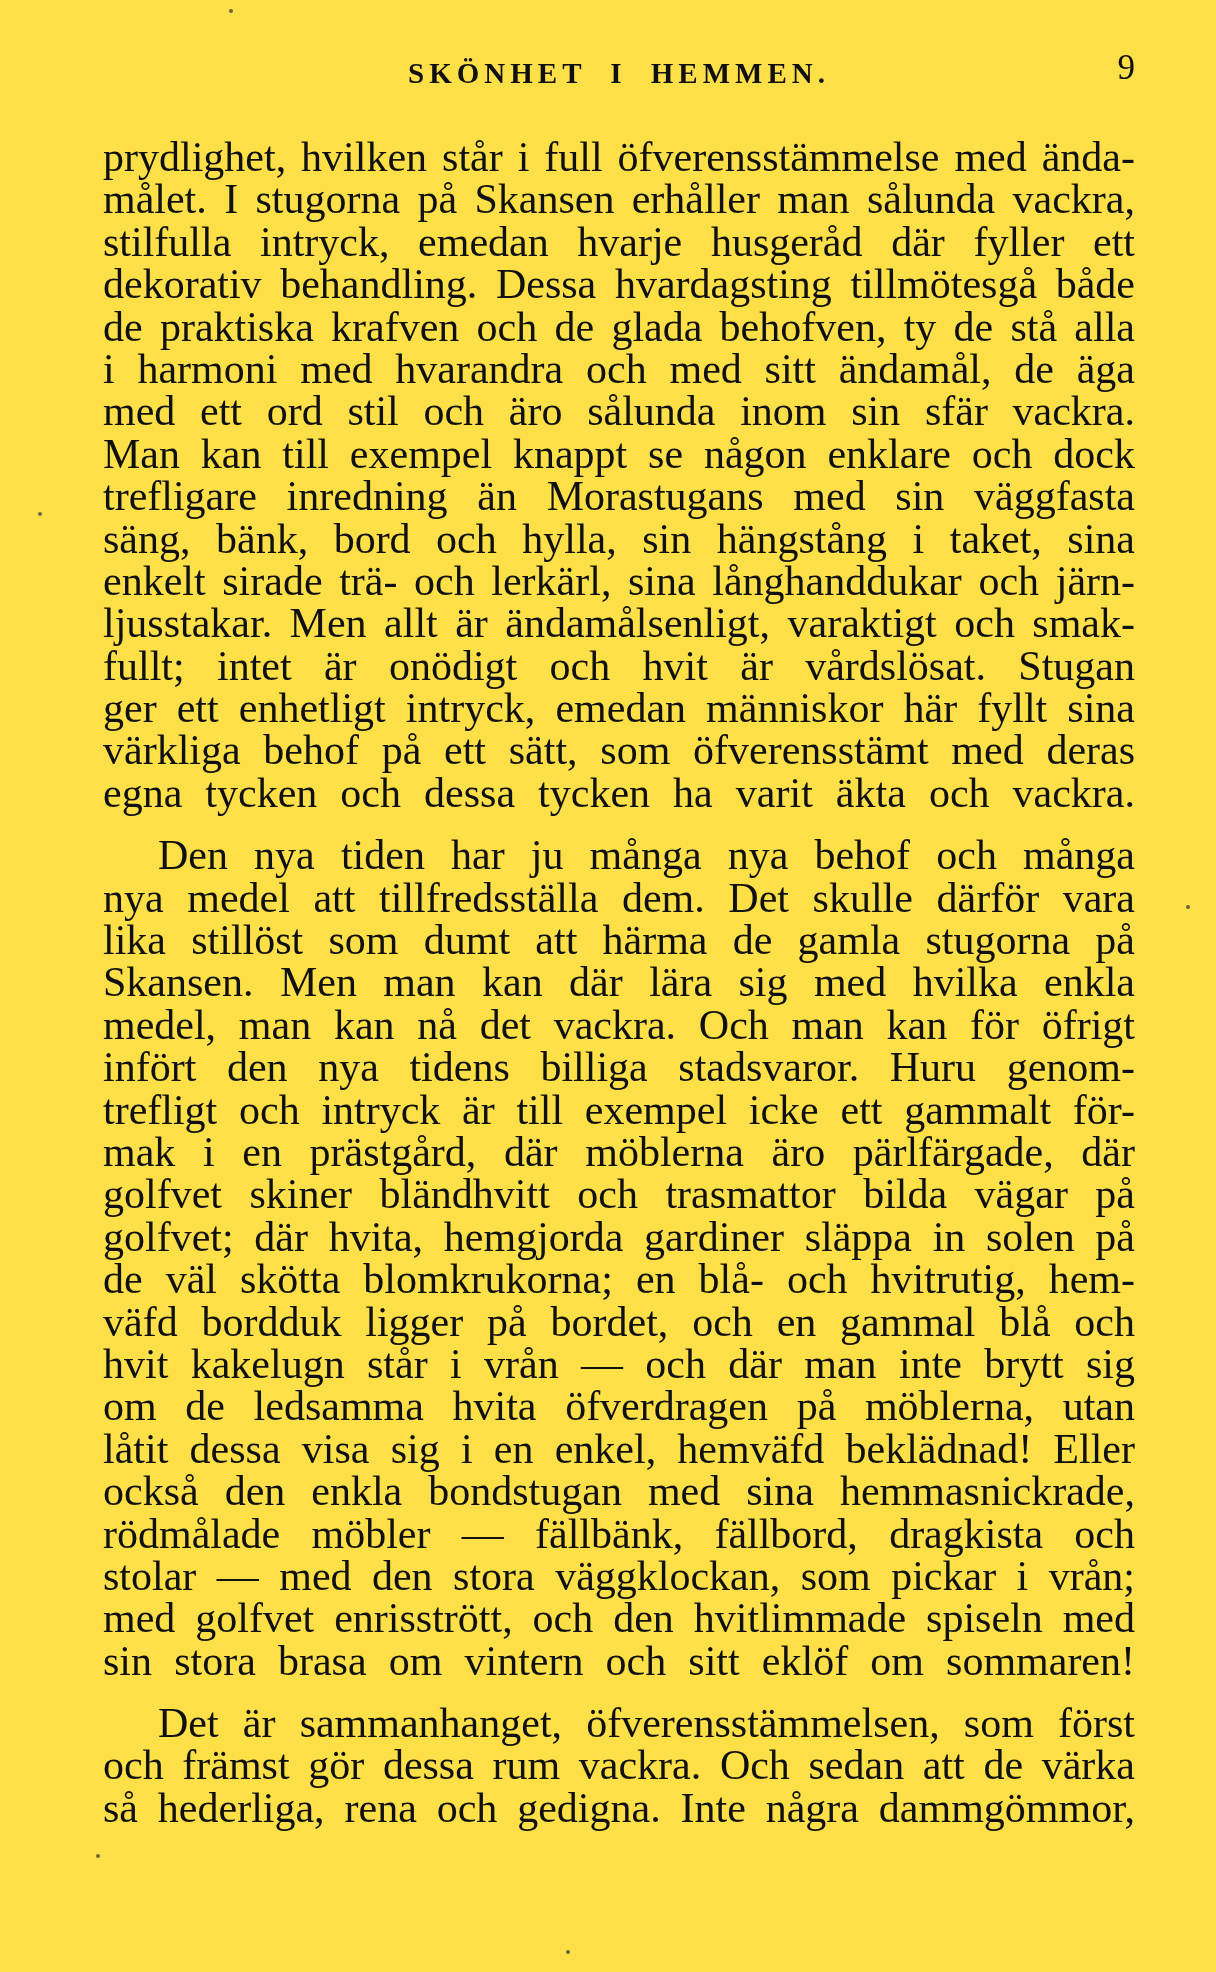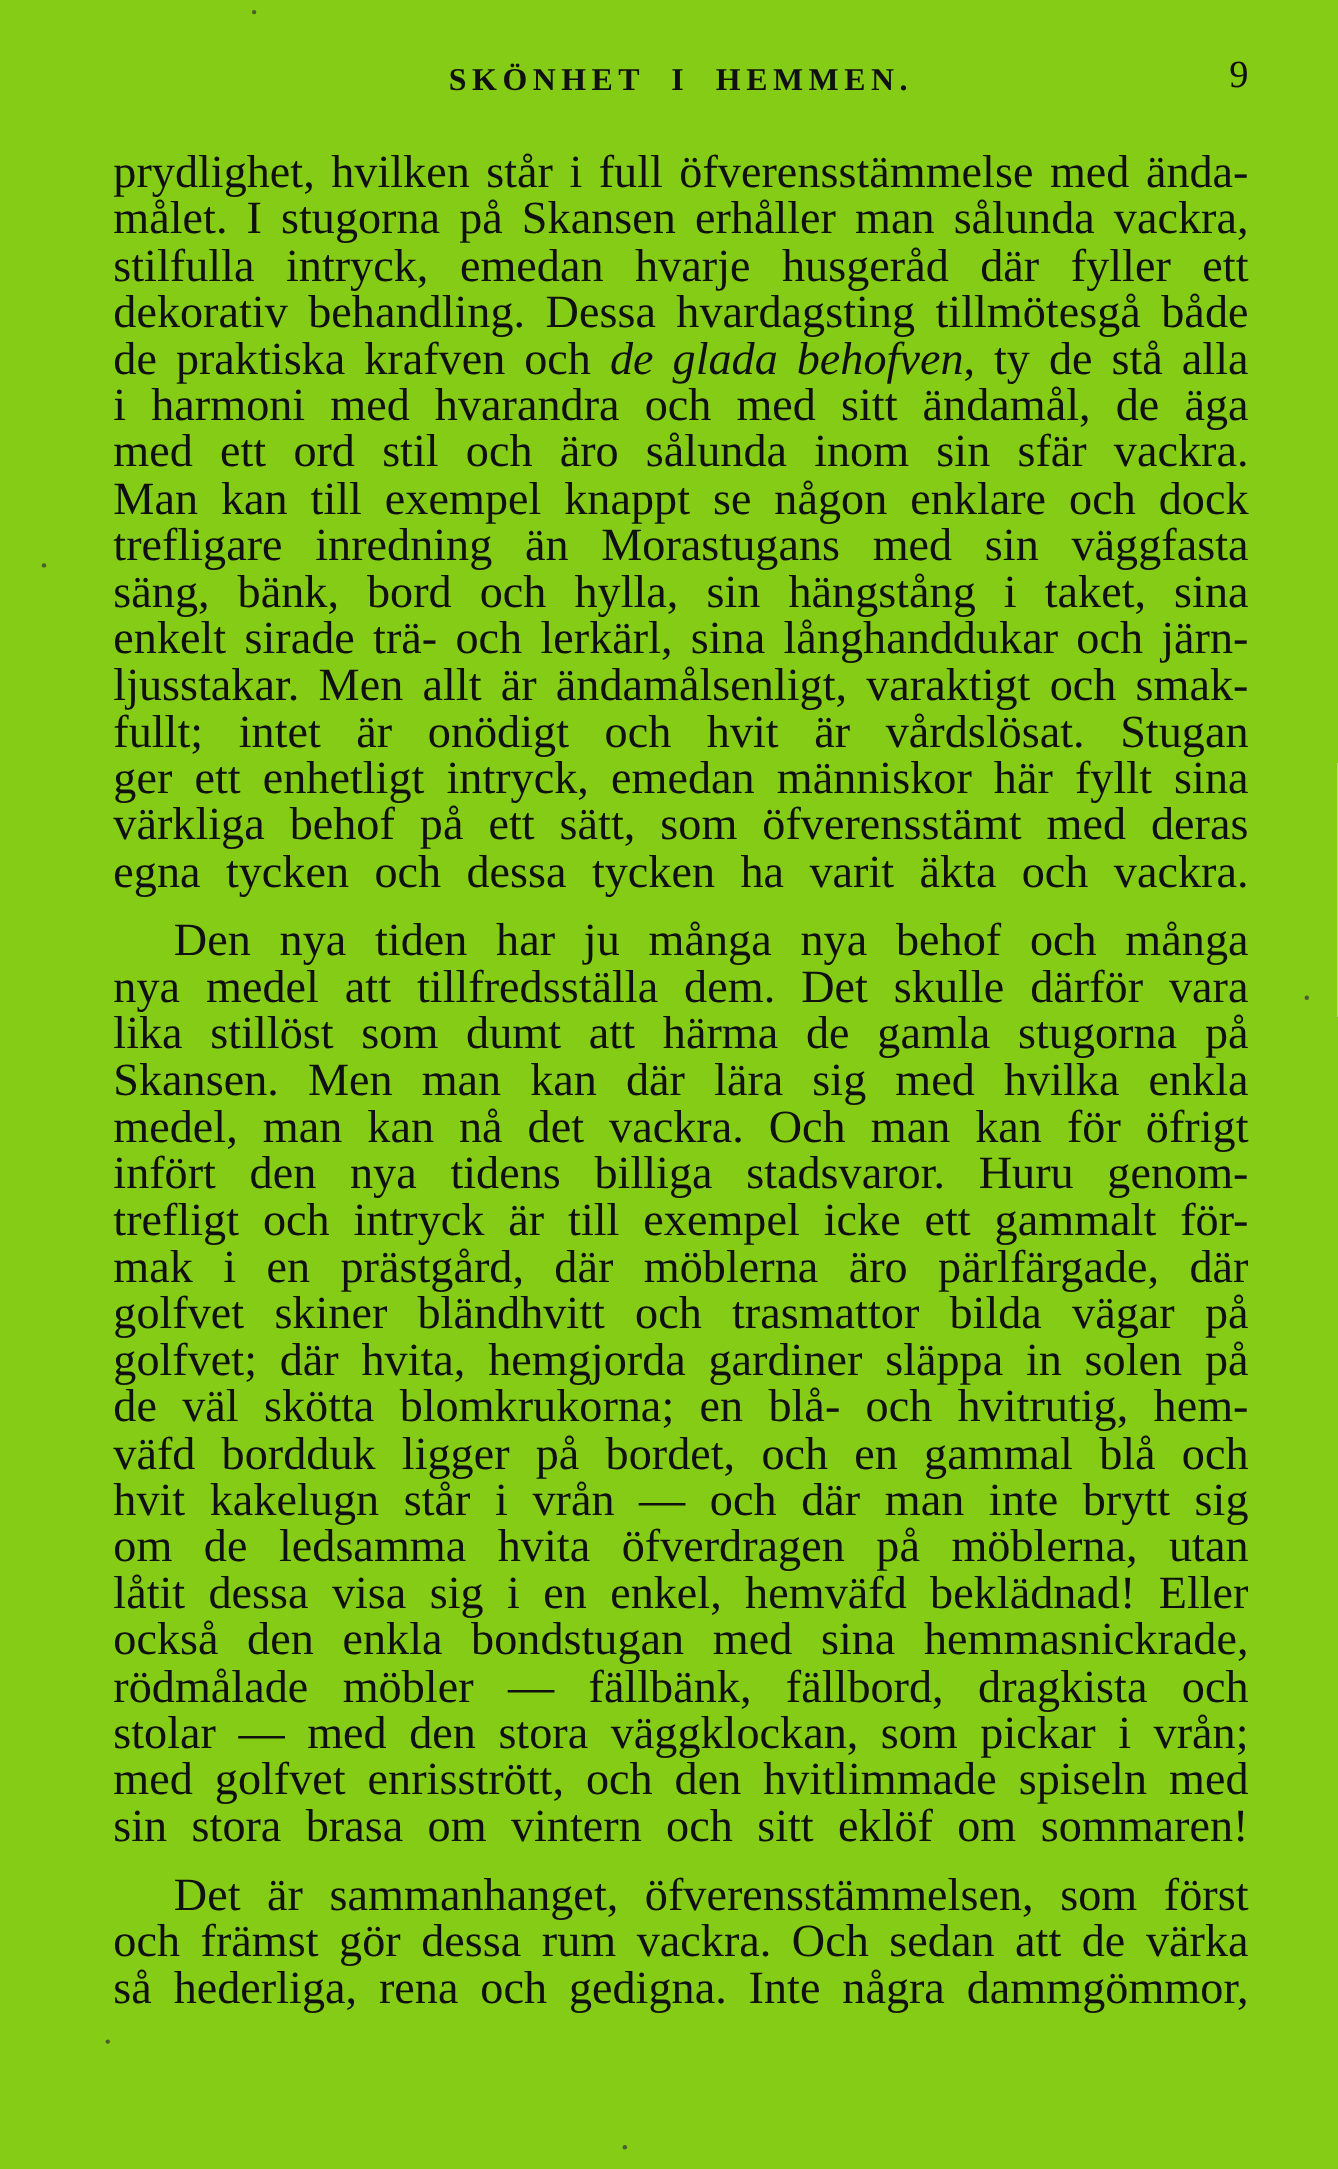--- a/index.html
+++ b/index.html
@@ -30,30 +30,30 @@
   .tl{
     font-size:42px;
     line-height:42.4px;
     height:42.4px;
     text-align:justify;
     text-align-last:justify;
     white-space:normal;
     overflow:visible;
   }
   .tl.indent{padding-left:55px;margin-top:20px;}
-  .tl .it{font-style:italic;}
+  .tl .it{}
   .speck{
     position:absolute;width:4px;height:4px;border-radius:50%;
     background:#3a3a3a;opacity:.75;
   }
 </style>
 </head>
 <body>
 
-<div class="page" style="background: #84cc16; color: rgb(16, 16, 16);">
+<div class="page" style="background: #fde047; color: rgb(16, 16, 16);">
 
   <div>
     <div class="running-title">SKÖNHET I HEMMEN.</div>
     <div class="page-number">9</div>
   </div>
 
   <div class="text-block" id="text-block">
       <div class="tl">prydlighet, hvilken står i full öfverensstämmelse med ända-</div>
       <div class="tl">målet. I stugorna på Skansen erhåller man sålunda vackra,</div>
       <div class="tl">stilfulla intryck, emedan hvarje husgeråd där fyller ett</div>

